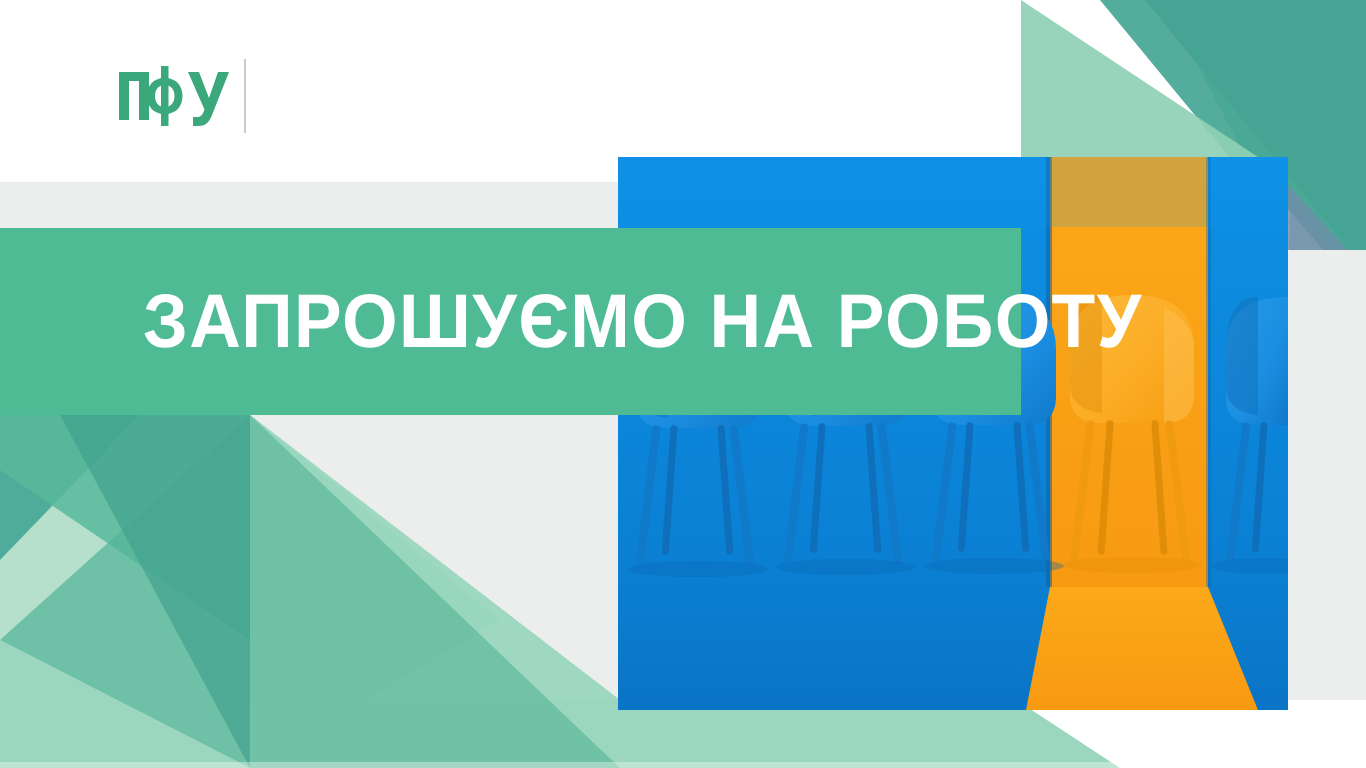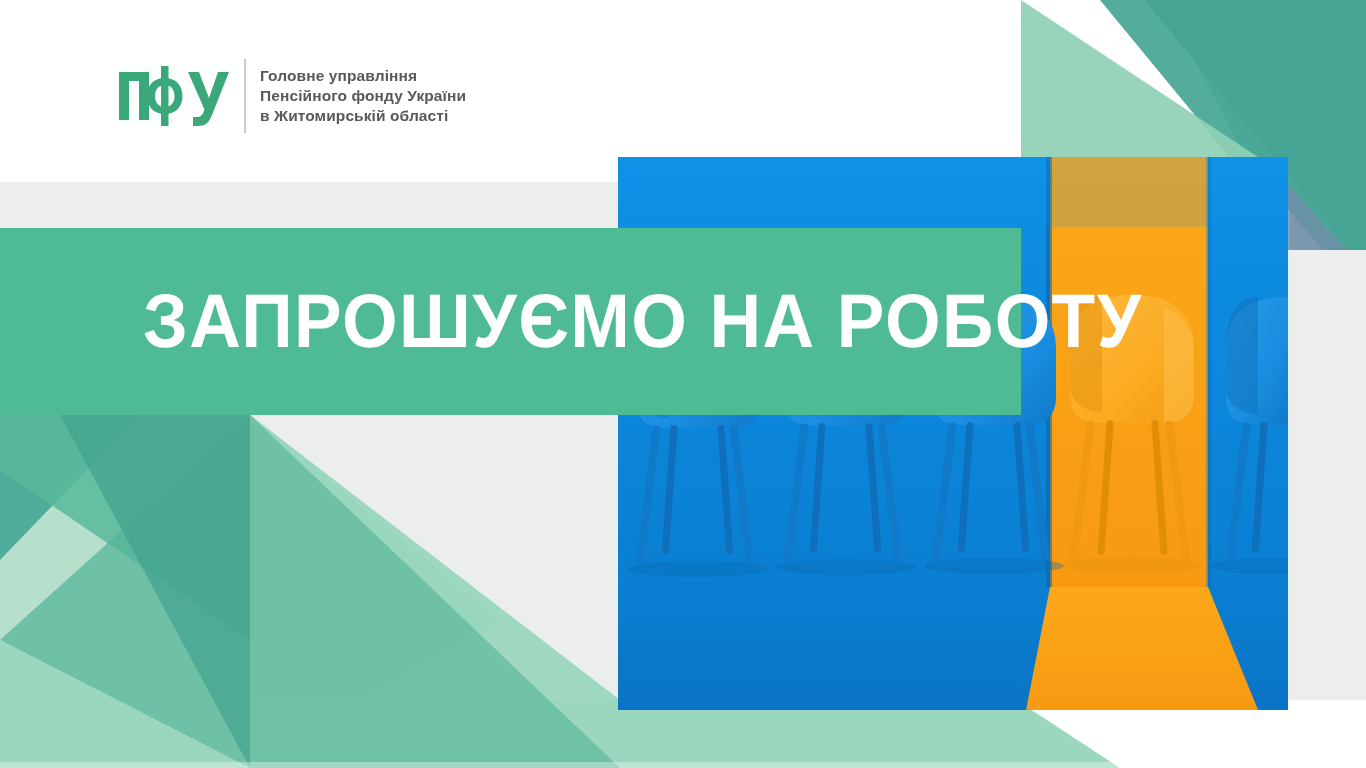--- a/index.html
+++ b/index.html
@@ -196,25 +196,20 @@
                  C 113 50 107 40 93.5 40 Z"></path>
 
         <path d="M140 14 h22 l20 52 l18 -52 h22 l-34 86
                  c -6 16 -14 22 -28 22 h-10 v-18 h8
                  c 7 0 10 -3 13 -10 l2 -5 z"></path>
       </g>
     </svg>
 
     <div class="logo-divider"></div>
 
-    <div class="logo-text">
-      <span>Головне управління</span>
-      <span>Пенсійного фонду України</span>
-      <span>в Житомирській області</span>
-    </div>
   </div>
 
   <div class="photo">
     <svg width="670" height="553" viewBox="0 0 670 553" xmlns="http://www.w3.org/2000/svg">
       <defs>
         <linearGradient id="wallGrad" x1="0" y1="0" x2="0" y2="1">
           <stop offset="0%" stop-color="#0e90e4"></stop>
           <stop offset="55%" stop-color="#0b84d8"></stop>
           <stop offset="100%" stop-color="#0a79cb"></stop>
         </linearGradient>

